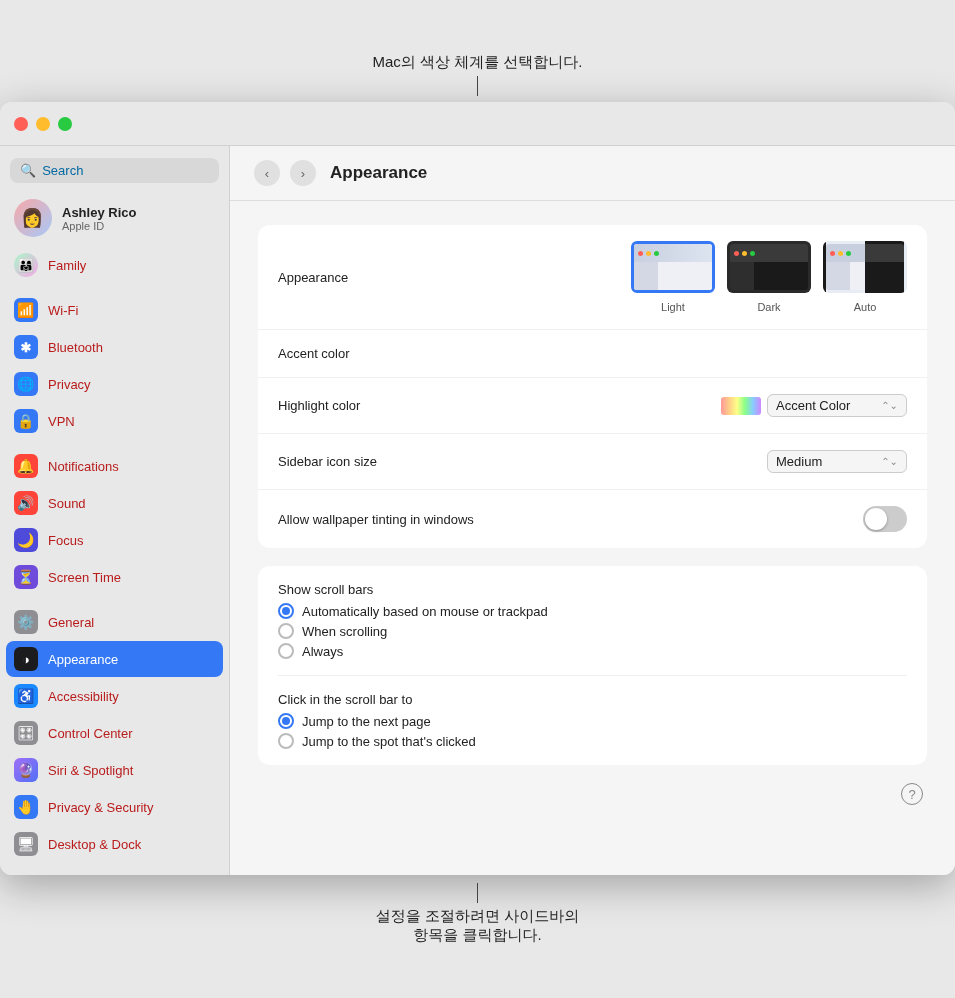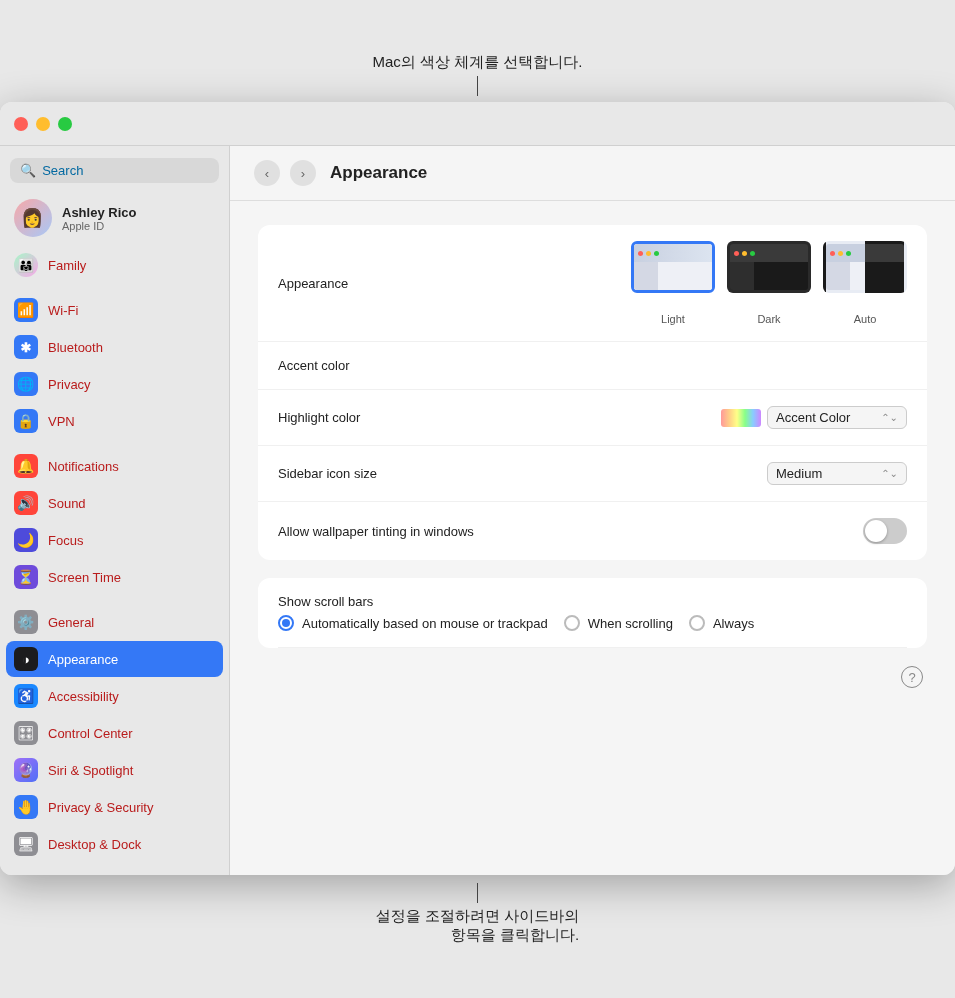--- a/index.html
+++ b/index.html
@@ -218,21 +218,21 @@
     
     .appearance-options {
       display: flex;
       gap: 12px;
       align-items: flex-end;
     }
     .appearance-thumb {
       display: flex;
       flex-direction: column;
       align-items: center;
-      gap: 20px;
+      gap: 8px;
       cursor: pointer;
     }
     .thumb-img {
       width: 84px;
       height: 52px;
       border-radius: 6px;
       border: 3px solid transparent;
       overflow: hidden;
       position: relative;
     }
@@ -358,21 +358,21 @@
       width: 22px; height: 22px;
       background: #fff;
       border-radius: 50%;
       top: 2px;
       left: 2px;
       transition: left 0.2s;
       box-shadow: 0 1px 3px rgba(0,0,0,0.3);
     }
 
     
-    .radio-group { display: flex; flex-direction: row; gap: 16px; }
+    .radio-group { display: flex; flex-direction: column; gap: 4px; }
     .radio-item { display: flex; align-items: center; gap: 8px; cursor: pointer; }
     .radio-circle {
       width: 16px; height: 16px;
       border-radius: 50%;
       border: 2px solid #bbb;
       background: #fff;
       display: flex; align-items: center; justify-content: center;
     }
     .radio-circle.checked {
       border-color: #3478f6;
@@ -674,25 +674,40 @@
               </div>
               <div class="radio-item">
                 <div class="radio-circle"></div>
                 <span class="radio-label">Always</span>
               </div>
             </div>
           </div>
 
           <div style="height:1px; background:#f0f0f0; margin: 0 20px;"></div>
 
+          <div class="radio-section">
+            <div class="section-label">Click in the scroll bar to</div>
+            <div class="radio-group">
+              <div class="radio-item">
+                <div class="radio-circle checked">
+                  <div></div>
+                </div>
+                <span class="radio-label">Jump to the next page</span>
+              </div>
+              <div class="radio-item">
+                <div class="radio-circle"></div>
+                <span class="radio-label">Jump to the spot that's clicked</span>
+              </div>
+            </div>
+          </div>
         </div>
 
         <div style="display:flex; justify-content:flex-end; padding-right: 4px;">
           <button class="help-btn">?</button>
         </div>
 
       </div>
     </div>
   </div>
 </div>
 
-<div class="annotation-bottom" style="white-space:pre-line;text-align:right;">설정을 조절하려면 사이드바의
+<div class="annotation-bottom" style="white-space:pre-line;">설정을 조절하려면 사이드바의
 항목을 클릭합니다.</div>
 
 </body></html>

